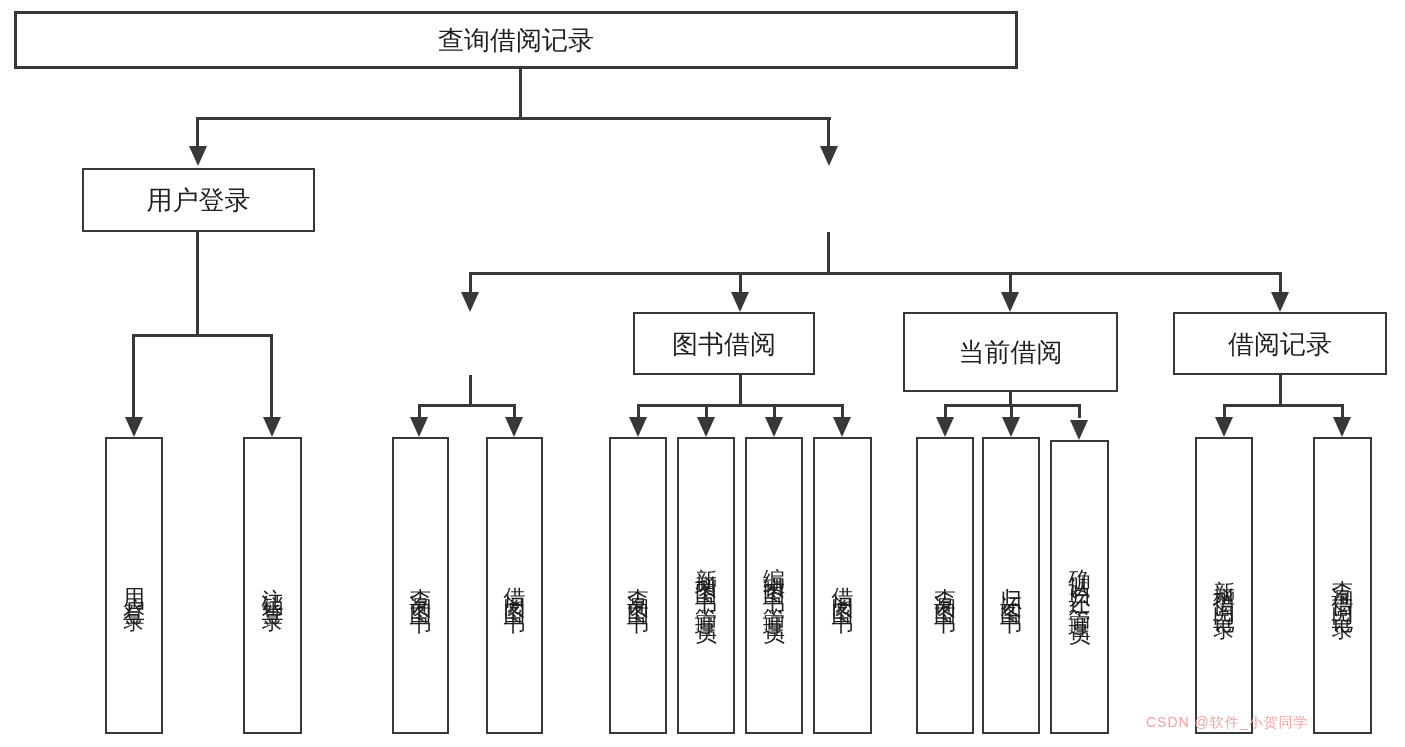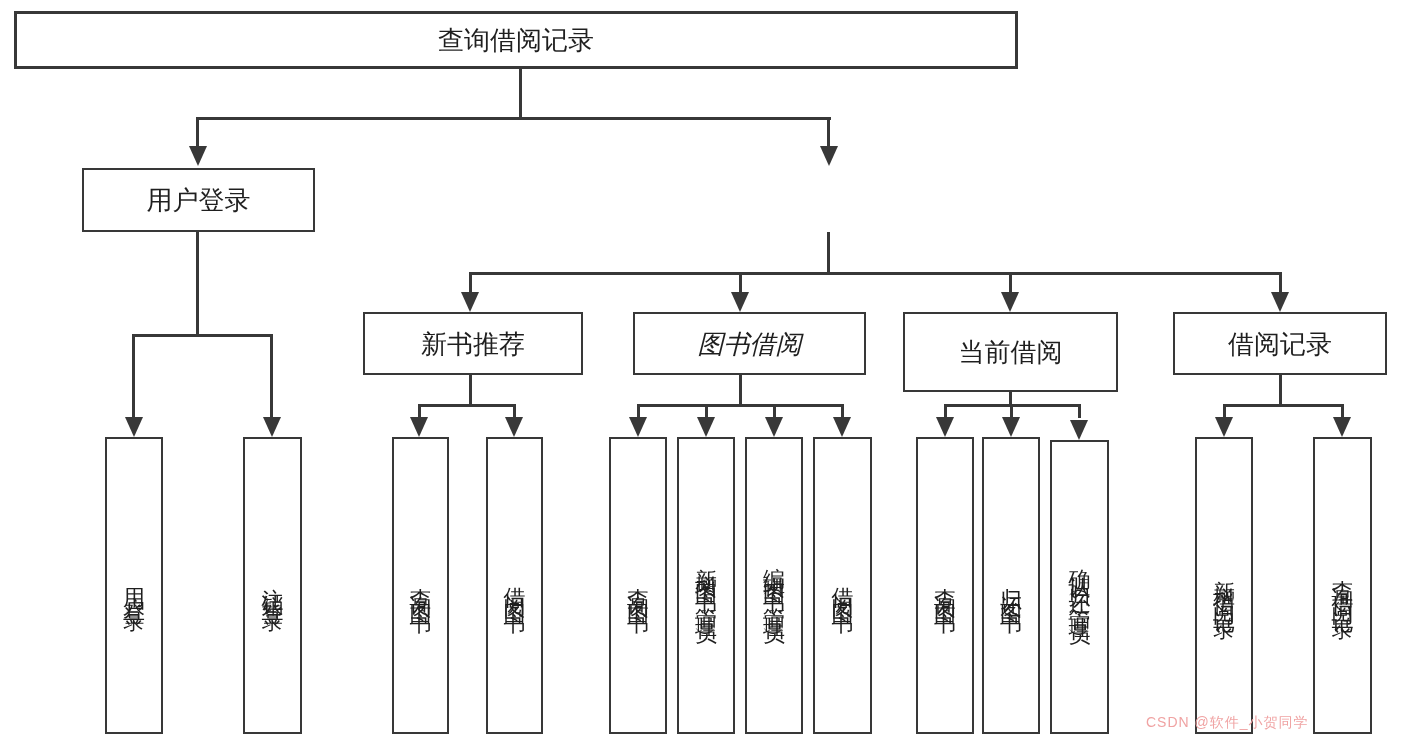--- a/index.html
+++ b/index.html
@@ -58,24 +58,21 @@
 
   <div class="box root" style="left:14px;top:11px;width:1004px;height:58px;">
     <span class="lbl">查询借阅记录</span>
   </div>
 
   <div class="box" style="left:82px;top:168px;width:233px;height:64px;">
     <span class="lbl">用户登录</span>
   </div>
 
 
-  <div class="box" style="left:363px;top:312px;width:220px;height:63px;">
-    <span class="lbl">新书推荐</span>
-  </div>
-  <div class="box" style="left:633px;top:312px;width:233px;height:63px;font-style:italic;">
+  <div class="box" style="left:633px;top:312px;width:182px;height:63px;">
     <span class="lbl">图书借阅</span>
   </div>
   <div class="box" style="left:903px;top:312px;width:215px;height:80px;">
     <span class="lbl">当前借阅</span>
   </div>
   <div class="box" style="left:1173px;top:312px;width:214px;height:63px;">
     <span class="lbl">借阅记录</span>
   </div>
 
   <div class="box vbox" style="left:105px;top:437px;width:58px;height:297px;">

